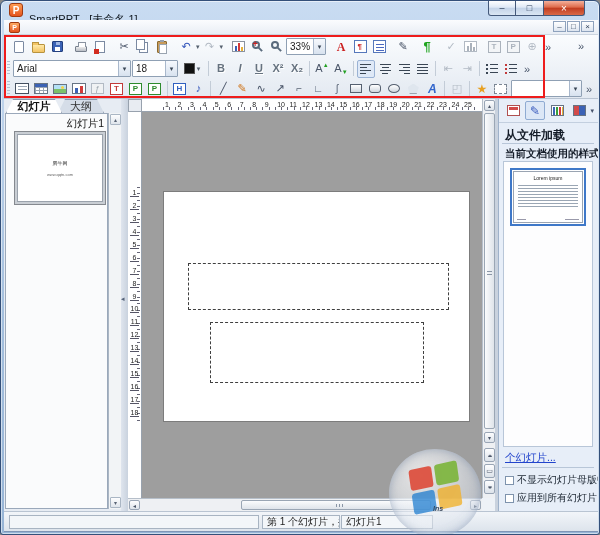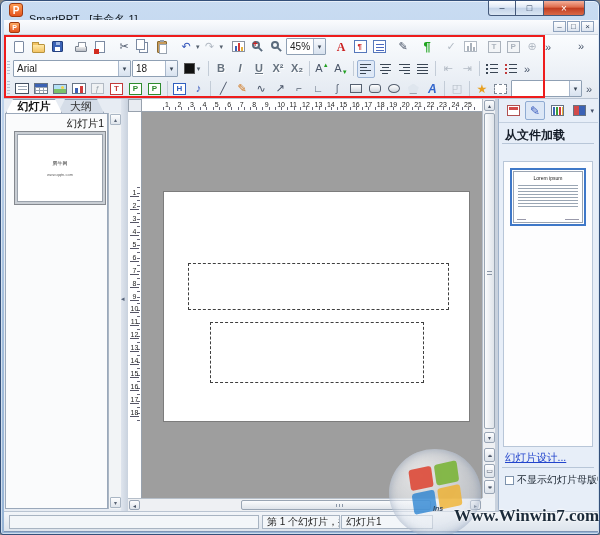--- a/index.html
+++ b/index.html
@@ -287,21 +287,21 @@
       <span class="tb">
         <span class="s s-chart"></span>
       </span>
       <span class="tb">
         <span class="s s-magplus"></span>
       </span>
       <span class="tb">
         <span class="s s-mag"></span>
       </span>
       <span class="combo" style="width: 50px;">
-        <span class="combo-v">45%</span>
+        <span class="combo-v">33%</span>
         <span class="combo-a">▾</span>
       </span>
       <span class="tsep"></span>
       <span class="tb">
         <span class="ico redA">A</span>
       </span>
       <span class="tb">
         <span class="s s-parabox"></span>
       </span>
       <span class="tb">
@@ -680,46 +680,50 @@
       <div class="rpbtn">
           <span class="s s-rplayout"></span>
         </div>
       <div class="rpbtn">
           <span class="s s-rpanim"></span>
         </div>
       <div class="rpdrop">▾</div>
     </div>
     <div class="rptitle">从文件加载</div>
     <div class="rphr"></div>
+    <div class="rpsection">当前文档使用的样式</div>
     <div class="rplist">
       <div class="rthumb">
         <div class="rthumb-inner">
           <div class="rt-title">Lorem ipsum</div>
           <div class="rt-lines"></div>
         </div>
       </div>
     </div>
-    <div class="rplink">幻灯片设计...</div>
+    <div class="rplink">个幻灯片...</div>
     <div class="rphr2"></div>
     <div class="rpcheck" style="top:374px">
       <span class="cbx"></span>
       <span class="lbl">不显示幻灯片母版中的</span>
+    </div>
+    <div class="rpcheck" style="top:392px">
+      <span class="cbx"></span>
+      <span class="lbl">应用到所有幻灯片</span>
     </div>
   </div>
 
   <div class="statusbar">
     <div class="sfield" style="left:5px;width:250px"></div>
     <div class="sfield" style="left:258px;width:78px">第 1 个幻灯片，共</div>
     <div class="sfield" style="left:337px;width:92px">幻灯片1</div>
   </div>
 
   <div class="wm wm-circle">
     <div class="wm-flag">
       <div id="fc0" style="background: rgb(227, 75, 56);"></div>
         <div id="fc1" style="background: rgb(125, 184, 58);"></div>
         <div id="fc2" style="background: rgb(63, 143, 214);"></div>
         <div id="fc3" style="background: rgb(240, 183, 63);"></div>
     </div>
     <div class="wm-ins">Ins</div>
   </div>
-  <div class="wm wm-site">Www.Winwin7.com</div>
 
 </div>
 
 </body></html>

